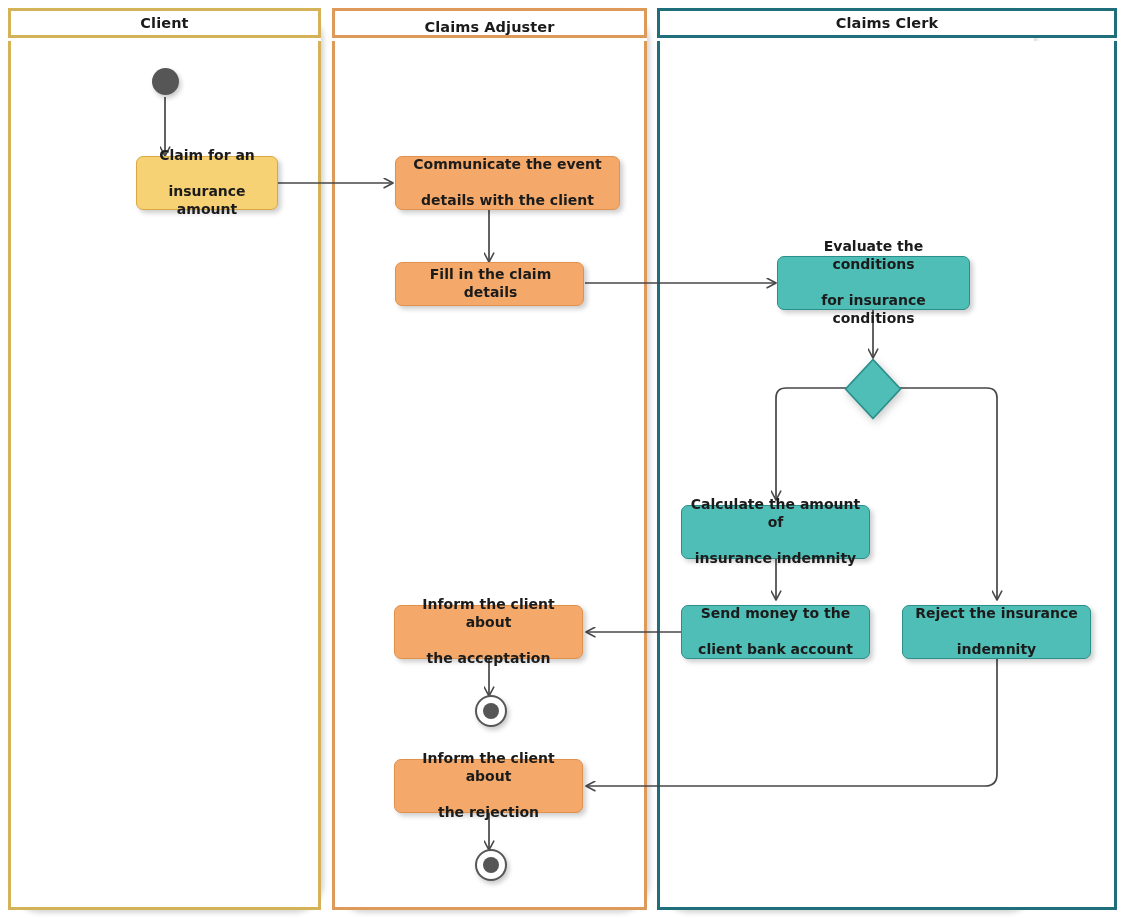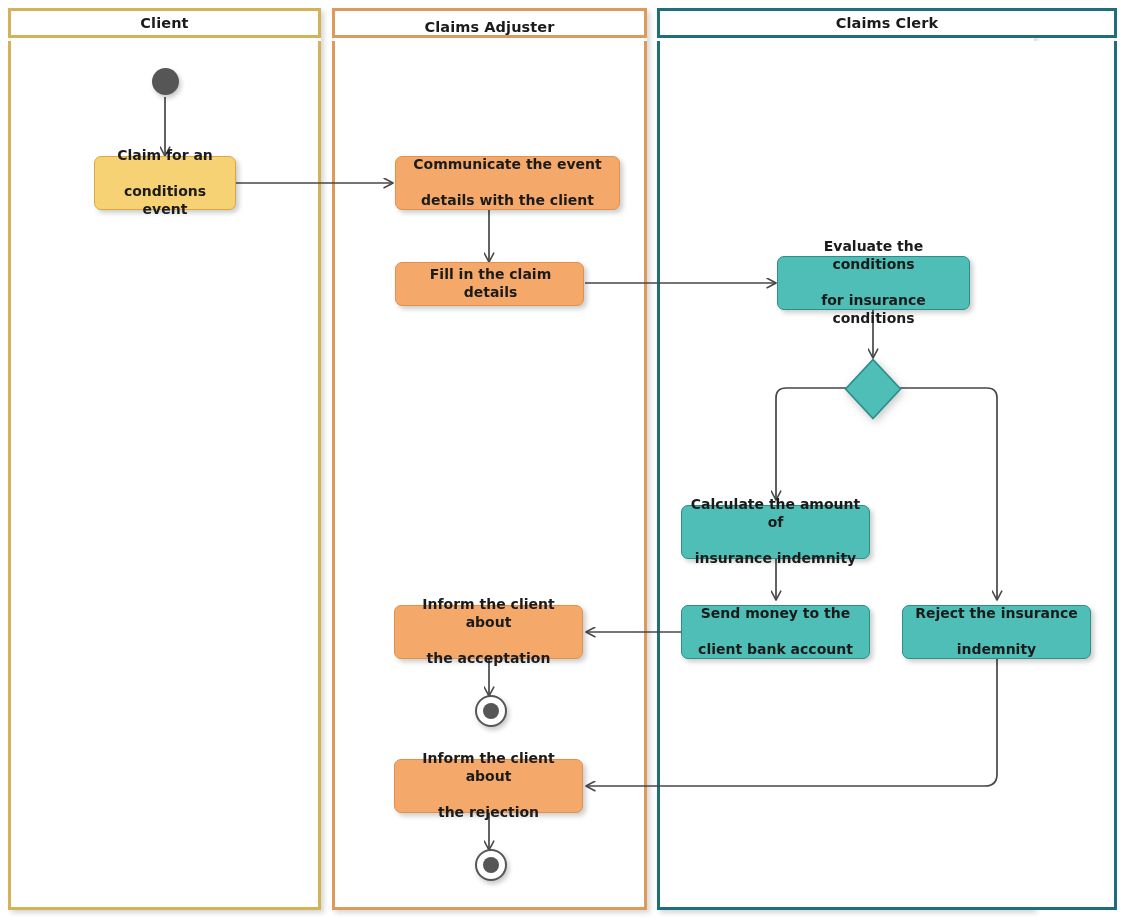--- a/index.html
+++ b/index.html
@@ -16,20 +16,21 @@
     background: #ffffff;
     overflow: hidden;
   }
 
   
   .lane {
     position: absolute;
     box-sizing: border-box;
     background: transparent;
     box-shadow: 3px 3px 5px rgba(0,0,0,0.16);
+    border-radius: 30px;
   }
   .lane-header {
     position: absolute;
     box-sizing: border-box;
     background: #ffffff;
     display: flex;
     align-items: center;
     justify-content: center;
   }
   .lane-body {
@@ -69,20 +70,21 @@
     line-height: 1.28;
     color: #1b1b1b;
     padding: 3px 6px;
     box-shadow: 3px 3px 5px rgba(0,0,0,0.20);
   }
   .node span { display: block; width: 100%; }
 
   .node.client {
     background: #F7D274;
     border: 1.6px solid #D9A93F;
+    margin-left: 42px;
   }
   .node.adjuster {
     background: #F4A96A;
     border: 1.6px solid #E0914C;
   }
   .node.clerk {
     background: #4FBEB6;
     border: 1.6px solid #2A8E8B;
   }
 
@@ -172,21 +174,21 @@
 
       <path d="M 997 659 L 997 774 Q 997 786 985 786 L 586 786" marker-end="url(#arrowOpen)"></path>
 
       <path d="M 489 813 L 489 850" marker-end="url(#arrowOpen)"></path>
     </g>
   </svg>
 
   <div class="start-node" style="left:152px; top:68px; width:27px; height:27px;"></div>
 
   <div class="node client" style="left:94px; top:156px; width:142px; height:54px;">
-    <span><span>Claim for an</span><br><span>conditions event</span></span>
+    <span><span>Claim for an</span><br><span>insurance amount</span></span>
   </div>
 
   <div class="node adjuster" style="left:395px; top:156px; width:225px; height:54px;">
     <span><span>Communicate the event</span><br><span>details with the client</span></span>
   </div>
 
   <div class="node adjuster" style="left:395px; top:262px; width:189px; height:44px;padding-left:8px;">
     <span>Fill in the claim details</span>
   </div>
 

